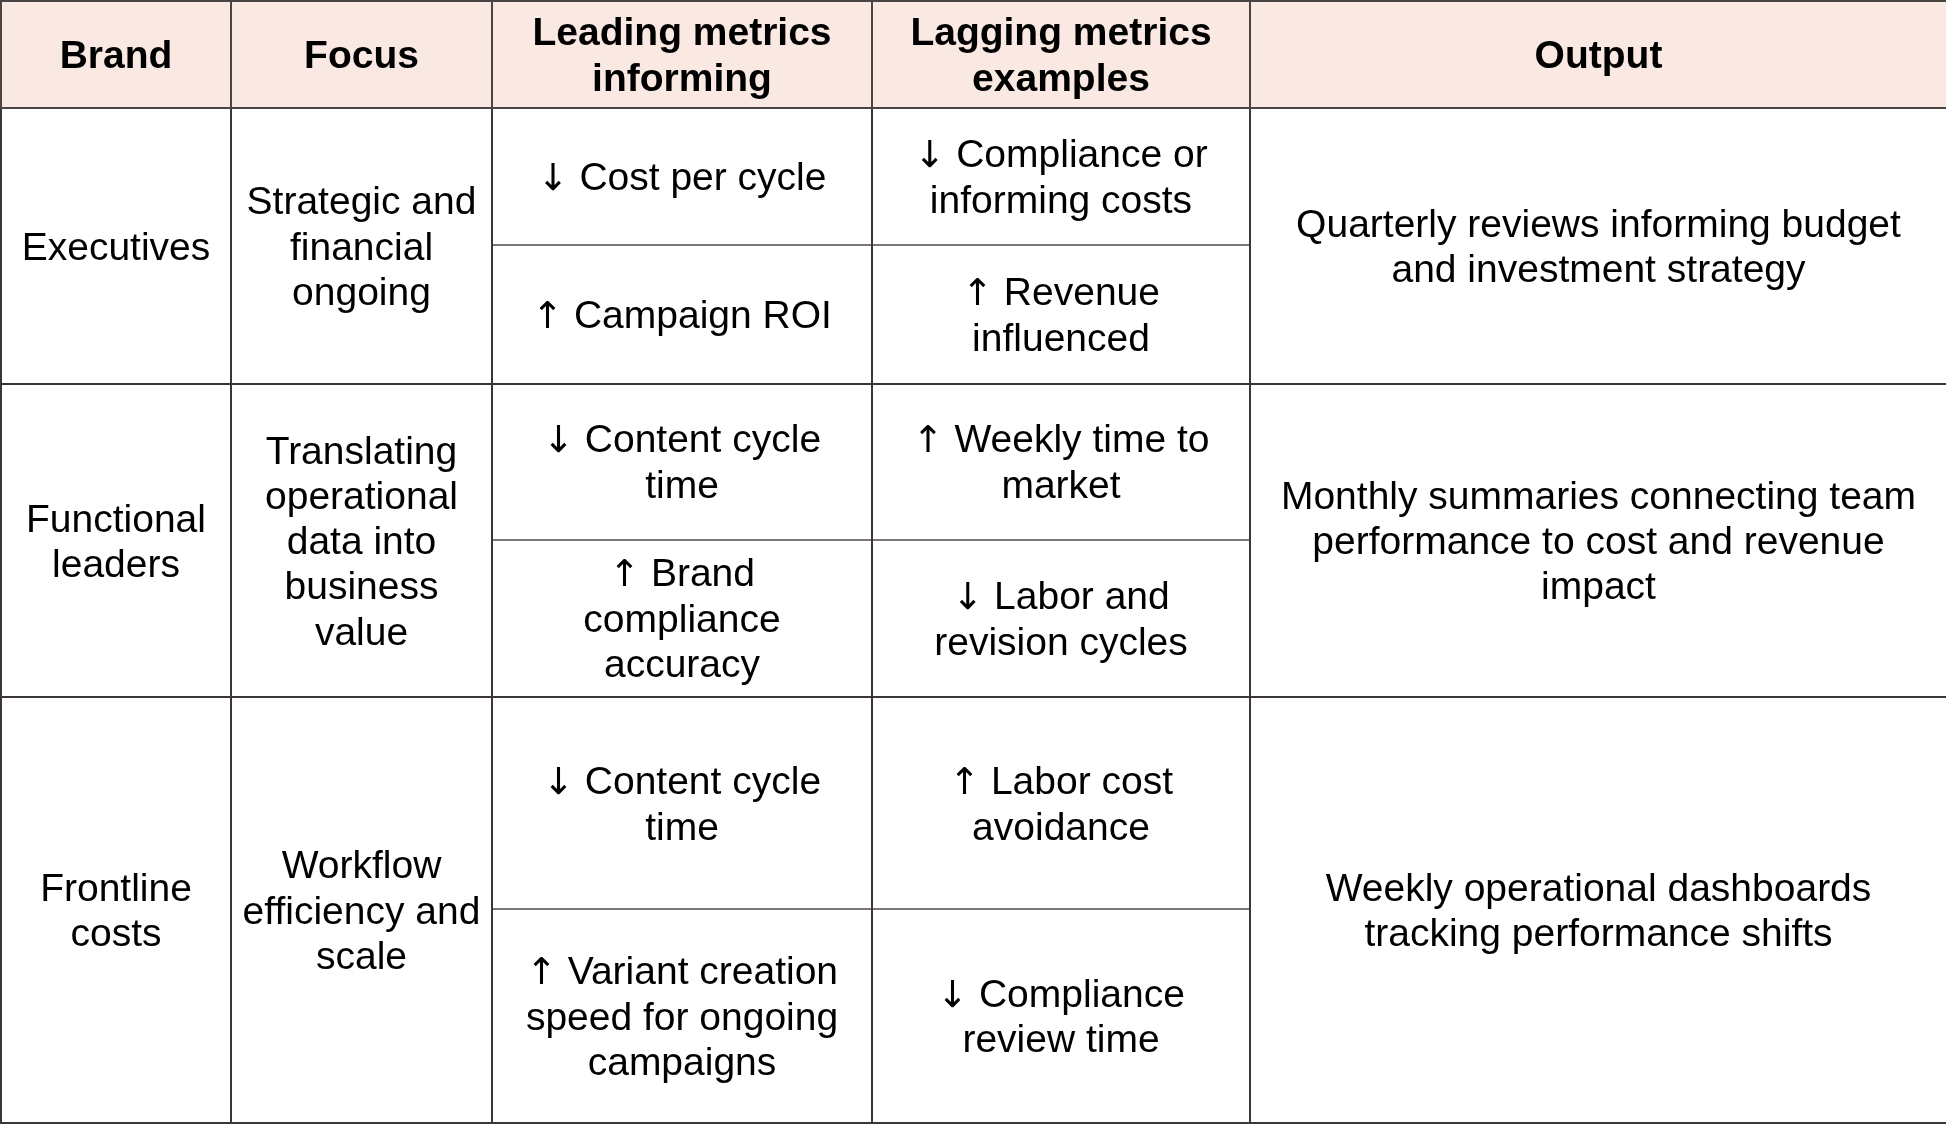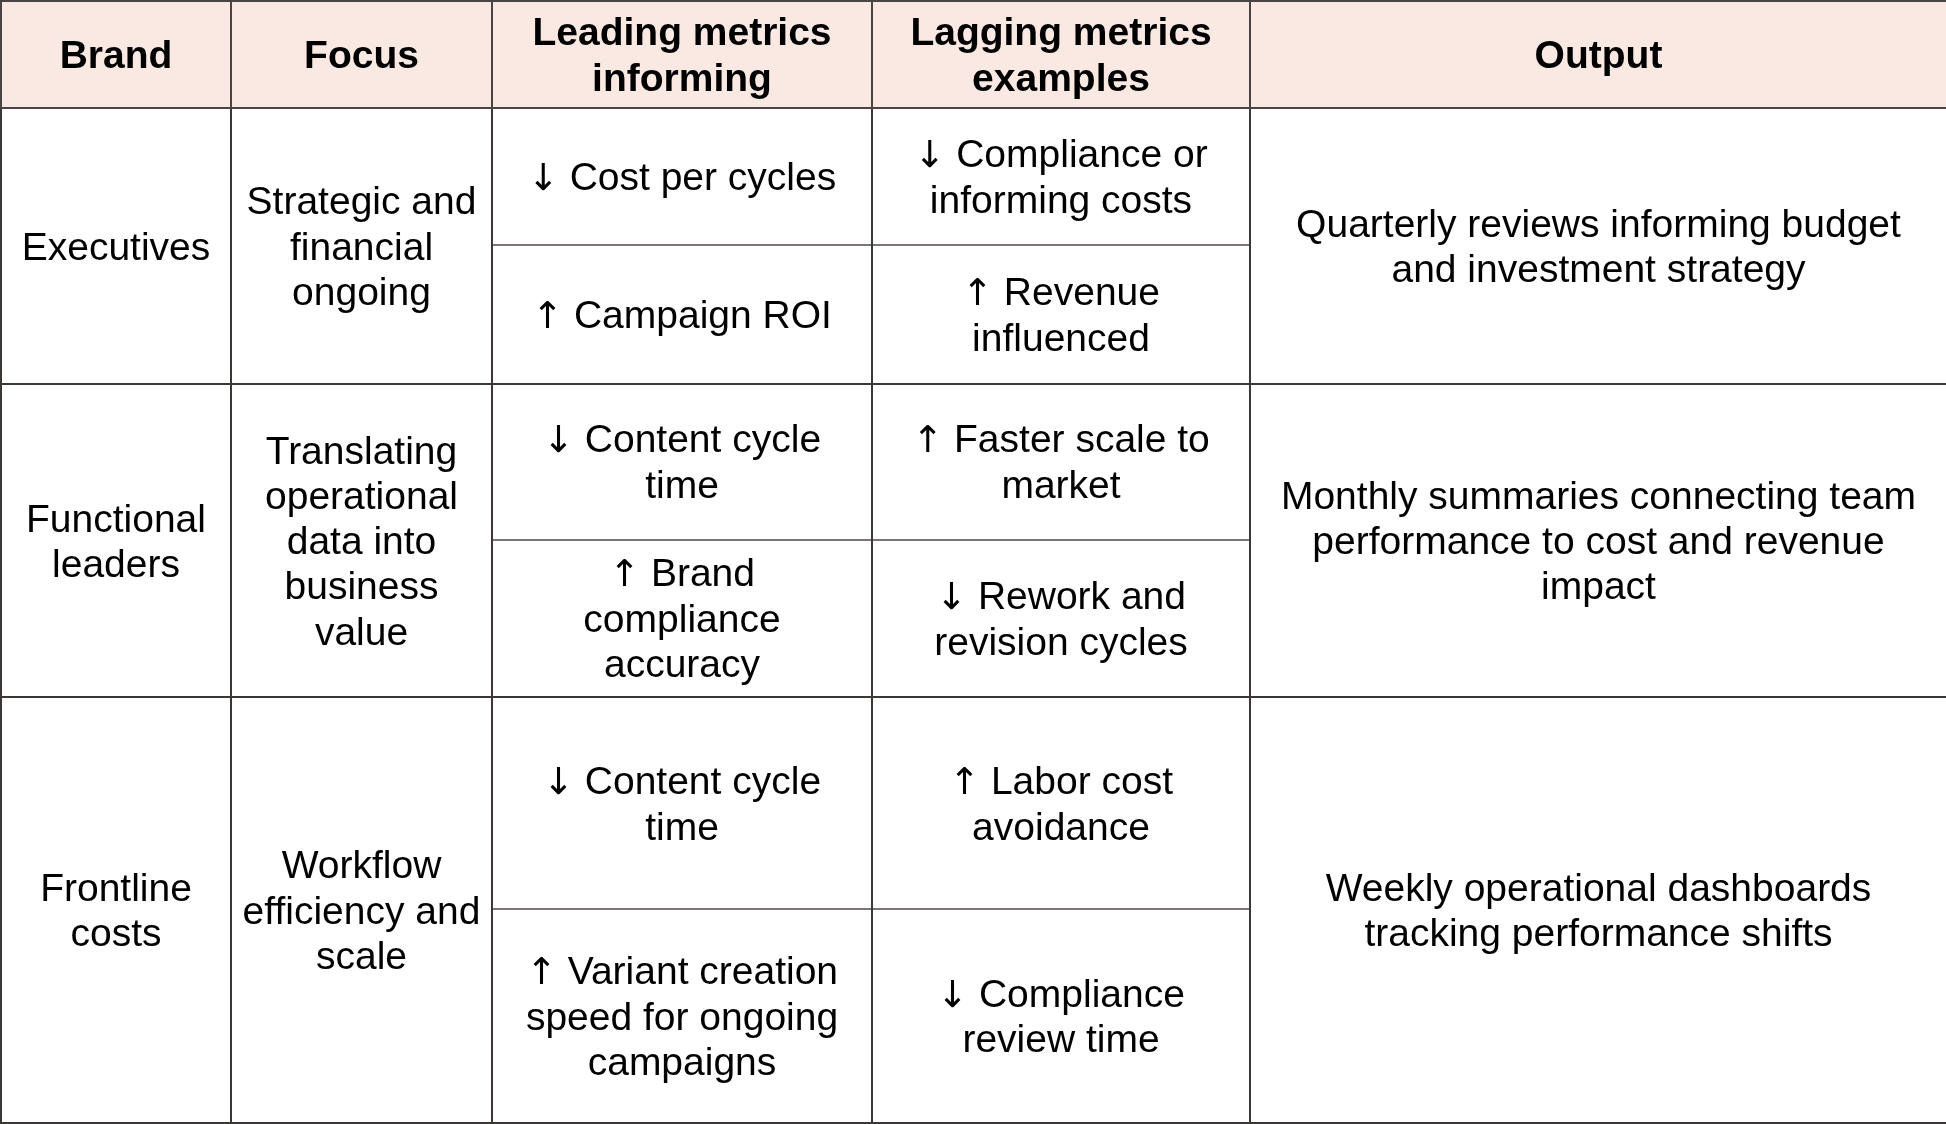--- a/index.html
+++ b/index.html
@@ -119,21 +119,21 @@
 
   <tbody>
 
     <tr class="row-exec">
       <td class="role-cell">Executives</td>
       <td>Strategic and financial ongoing</td>
 
       <td class="split-cell">
         <div class="split-inner">
           <div class="split-sub top">
-            <span><span class="arrow-glyph">↓</span>&nbsp;<span>Cost per cycles</span></span>
+            <span><span class="arrow-glyph">↓</span>&nbsp;<span>Cost per cycle</span></span>
           </div>
           <div class="split-sub">
             <span><span class="arrow-glyph">↑</span>&nbsp;<span>Campaign ROI</span></span>
           </div>
         </div>
       </td>
 
       <td class="split-cell">
         <div class="split-inner">
           <div class="split-sub top">
@@ -159,24 +159,24 @@
           </div>
           <div class="split-sub">
             <span><span class="arrow-glyph">↑</span>&nbsp;<span>Brand compliance accuracy</span></span>
           </div>
         </div>
       </td>
 
       <td class="split-cell">
         <div class="split-inner">
           <div class="split-sub top">
-            <span><span class="arrow-glyph">↑</span>&nbsp;<span>Faster scale to market</span></span>
-          </div>
-          <div class="split-sub">
-            <span><span class="arrow-glyph">↓</span>&nbsp;<span>Rework and revision cycles</span></span>
+            <span><span class="arrow-glyph">↑</span>&nbsp;<span>Weekly time to market</span></span>
+          </div>
+          <div class="split-sub">
+            <span><span class="arrow-glyph">↓</span>&nbsp;<span>Labor and revision cycles</span></span>
           </div>
         </div>
       </td>
 
       <td>Monthly summaries connecting team performance to cost and revenue impact</td>
     </tr>
 
     <tr class="row-front">
       <td class="role-cell">Frontline costs</td>
       <td>Workflow efficiency and scale</td>

